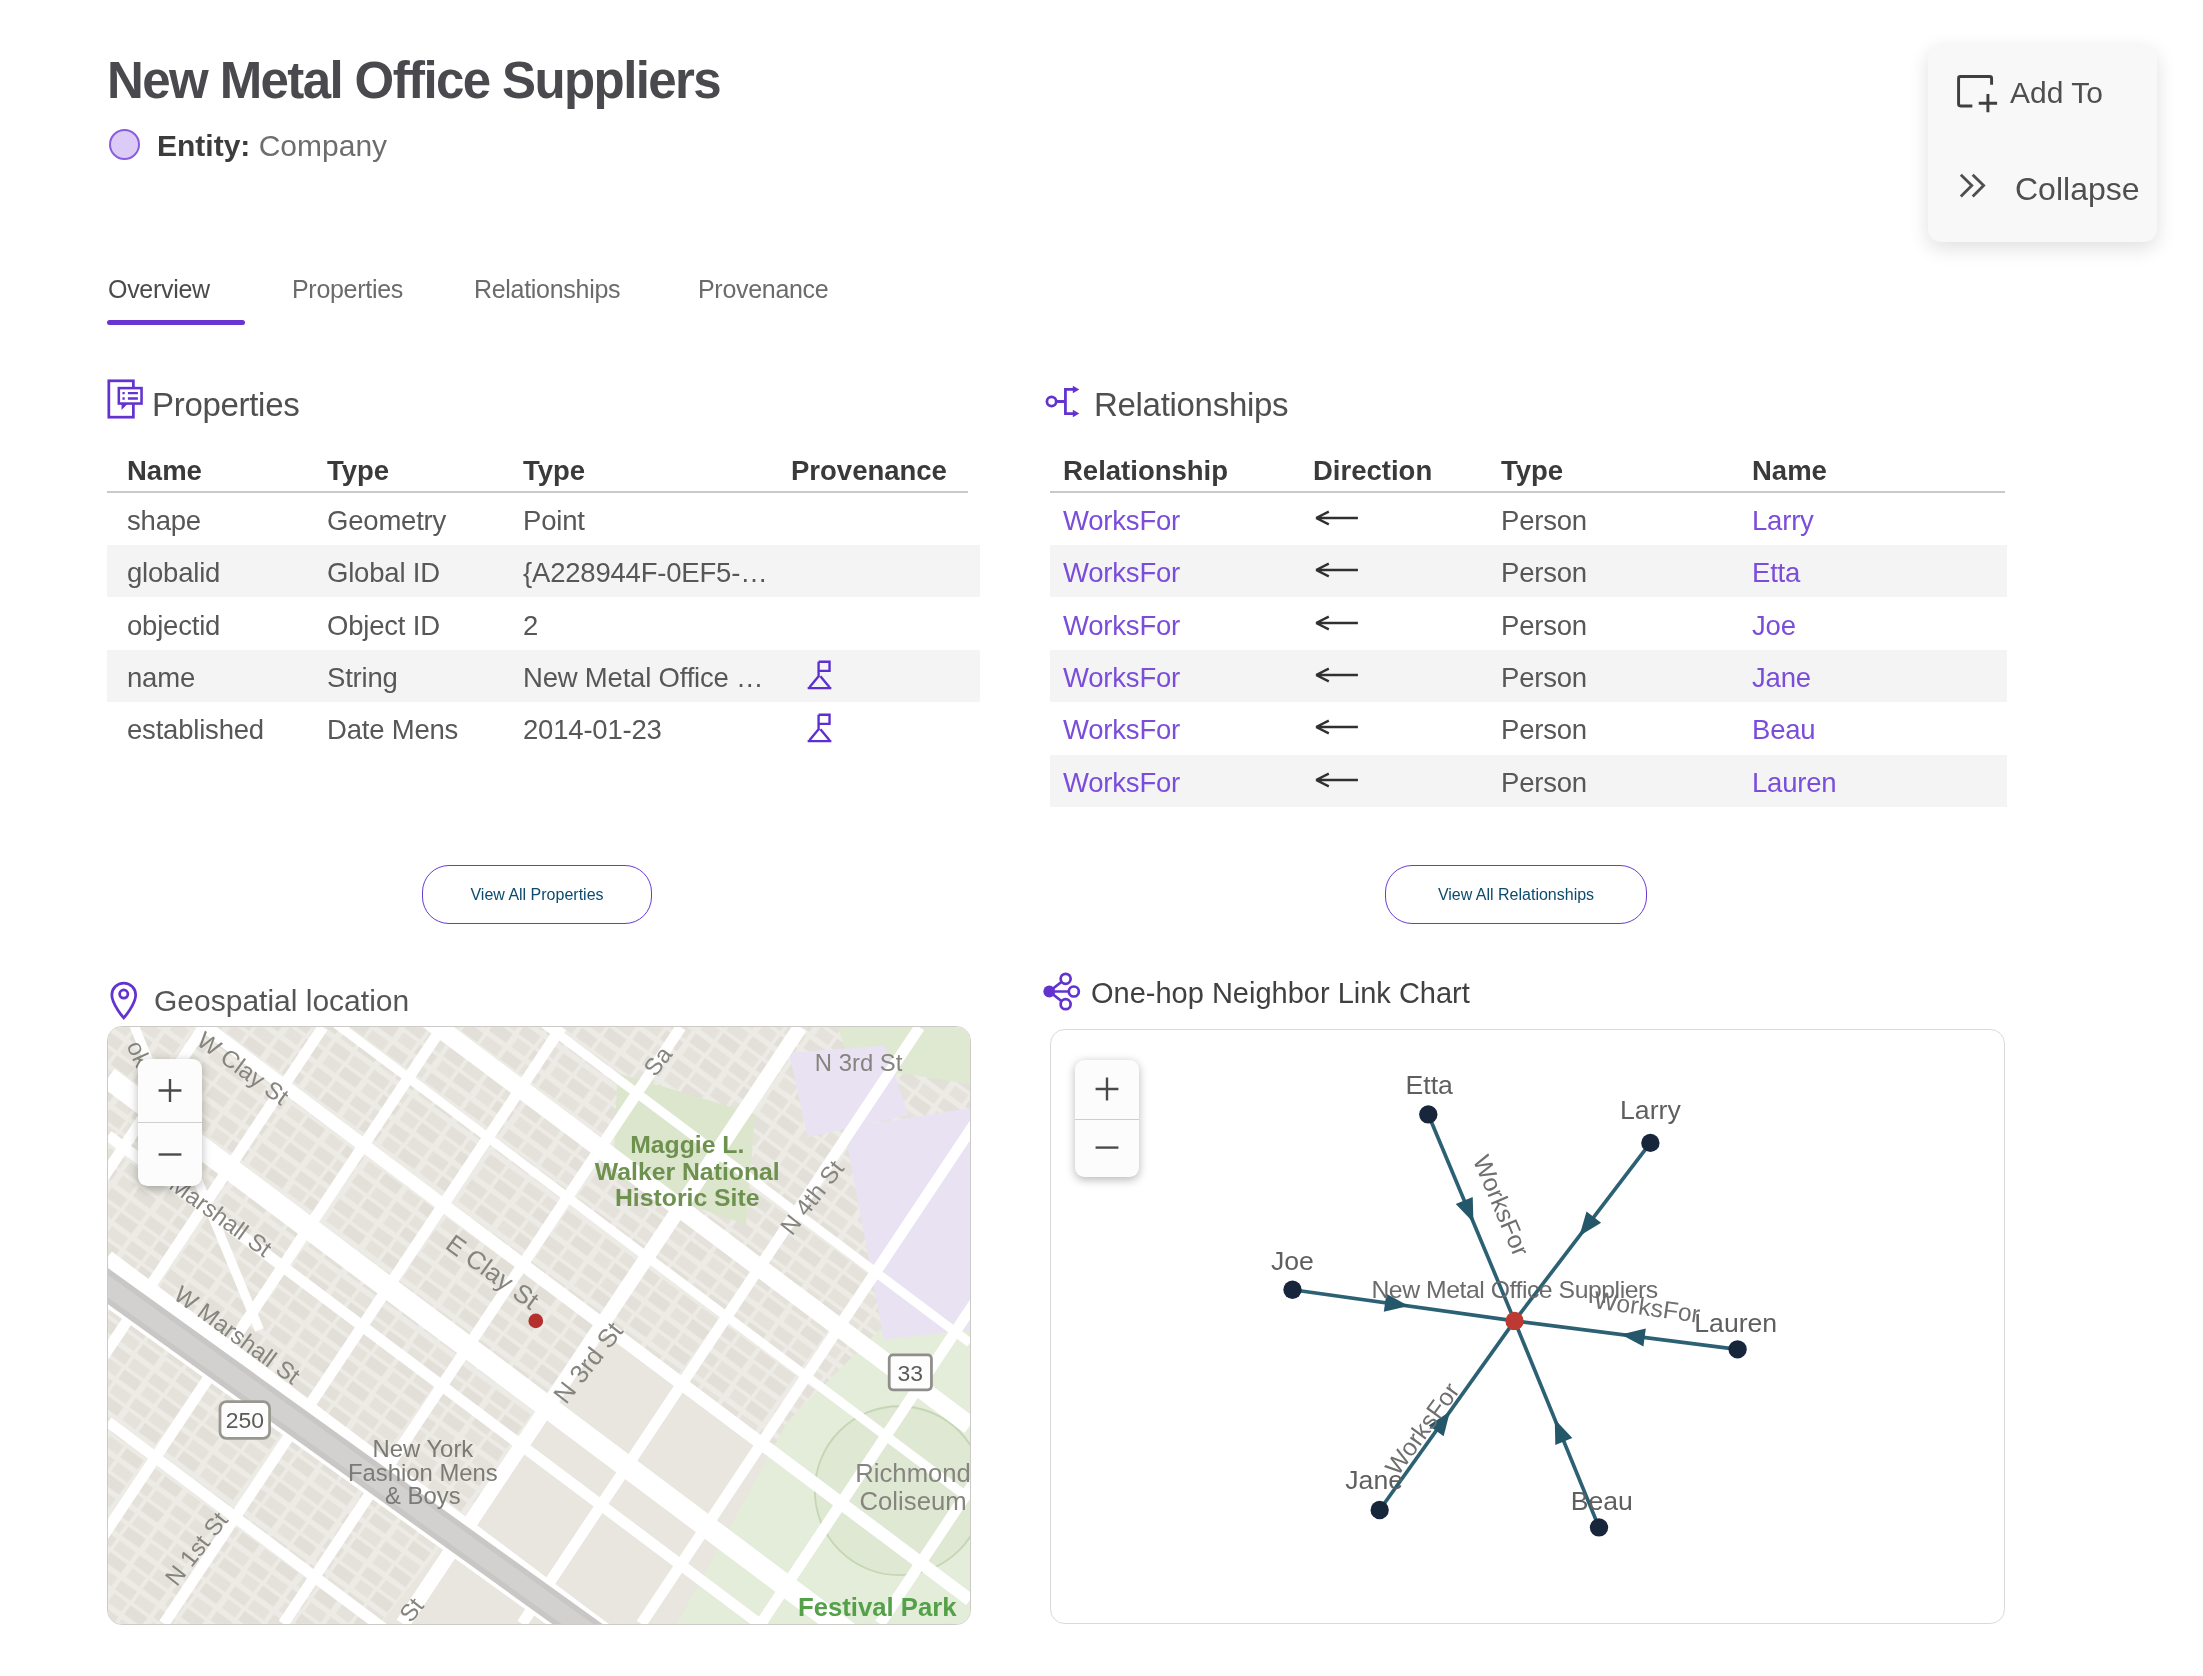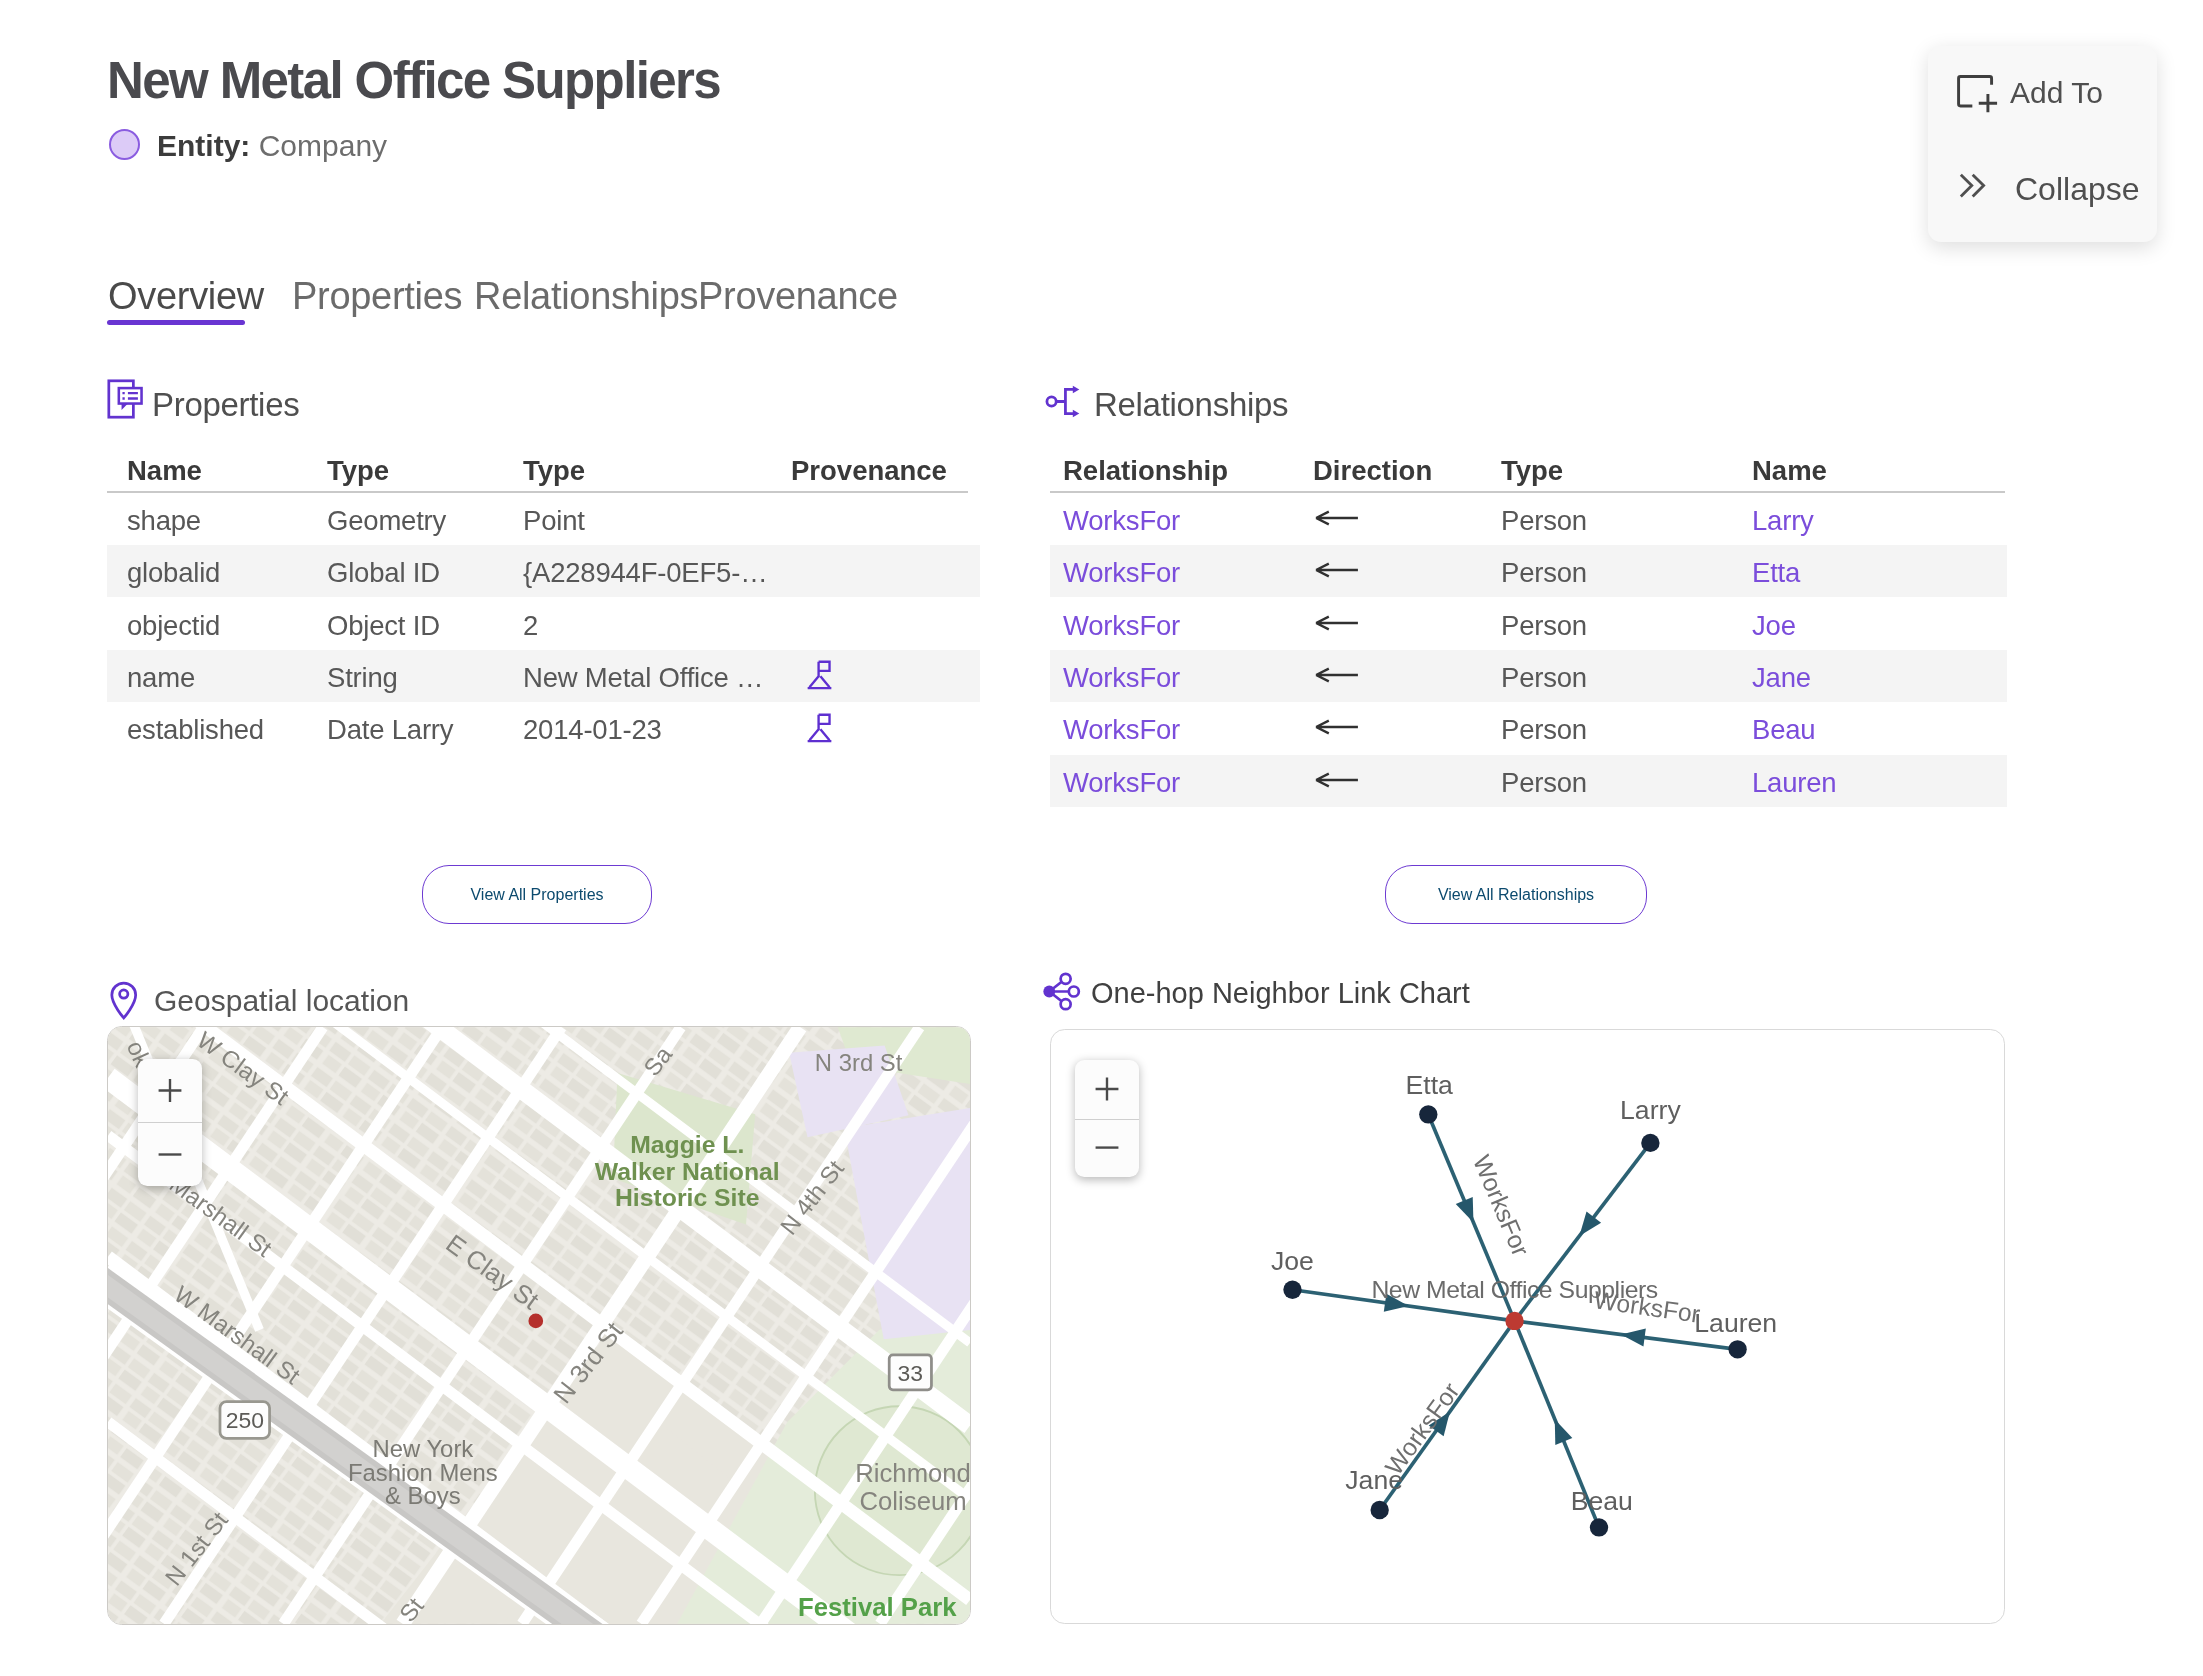--- a/index.html
+++ b/index.html
@@ -1,18 +1,18 @@
 <!DOCTYPE html>
 <html style="font-size:14.7px"><head><meta charset="utf-8">
 <style>
 html,body{margin:0;padding:0;background:#fff}
 #page{position:relative;width:2204px;height:1677px;background:#ffffff;font-family:"Liberation Sans",sans-serif;overflow:hidden}
 .abs{position:absolute;white-space:nowrap}
 .h1{font-size:51px;font-weight:700;color:#4a4a4e;letter-spacing:-1.6px}
-.tab{font-size:38px;color:#6b6b6b;letter-spacing:-0.3px}
+.tab{font-size:25px;color:#6b6b6b;letter-spacing:-0.3px}
 .sech{font-size:33px;color:#4f4f4f;letter-spacing:-0.3px}
 .th{font-size:27.5px;font-weight:700;color:#3a3a3a}
 .td{font-size:27.5px;color:#575757;letter-spacing:-0.2px}
 .lnk{font-size:27.5px;color:#7b4ddb;letter-spacing:-0.2px}
 .stripe{position:absolute;height:52px;background:#f4f4f4}
 .sep{position:absolute;height:1.8px;background:#c9c9c9}
 .pillbtn{position:absolute;height:59px;box-sizing:border-box;border:1.8px solid #6d3ad2;border-radius:27px;color:#0c4a6e;font-size:16px;display:flex;align-items:center;justify-content:center;background:#fff;white-space:nowrap}
 .zoomctl{position:absolute;width:64px;background:#fcfcfc;border-radius:9.2px;box-shadow:0 2.8px 9.2px rgba(0,0,0,.28)}
 .zc{height:63px;position:relative}
 .zdiv{height:0.9px;background:#cfcfcf;margin:0 0}
@@ -68,21 +68,21 @@
   <div class="abs td" style="left:127px;top:557px">globalid</div>
     <div class="abs td" style="left:327px;top:557px">Global ID</div>
     <div class="abs td" style="left:523px;top:557px">{A228944F-0EF5-…</div>
   <div class="abs td" style="left:127px;top:610px">objectid</div>
     <div class="abs td" style="left:327px;top:610px">Object ID</div>
     <div class="abs td" style="left:523px;top:610px">2</div>
   <div class="abs td" style="left:127px;top:662px">name</div>
     <div class="abs td" style="left:327px;top:662px">String</div>
     <div class="abs td" style="left:523px;top:662px">New Metal Office …</div>
   <div class="abs td" style="left:127px;top:714px">established</div>
-    <div class="abs td" style="left:327px;top:714px">Date Larry</div>
+    <div class="abs td" style="left:327px;top:714px">Date Mens</div>
     <div class="abs td" style="left:523px;top:714px">2014-01-23</div>
   <svg class="abs" style="left:804px;top:659px" width="31" height="31" viewBox="0 0 34 34" fill="none">
     <path d="M4 32 h26 M6 31 L16 19 M28 31 L18 19 M16 20 V3 M16 3 h12 v10 h-12" stroke="#5e2fd0" stroke-width="2.6"></path>
   </svg>
   <svg class="abs" style="left:804px;top:712px" width="31" height="31" viewBox="0 0 34 34" fill="none">
     <path d="M4 32 h26 M6 31 L16 19 M28 31 L18 19 M16 20 V3 M16 3 h12 v10 h-12" stroke="#5e2fd0" stroke-width="2.6"></path>
   </svg>
 
   <div class="stripe" style="left:1050px;top:545px;width:957px"></div>
   <div class="stripe" style="left:1050px;top:650px;width:957px"></div>

